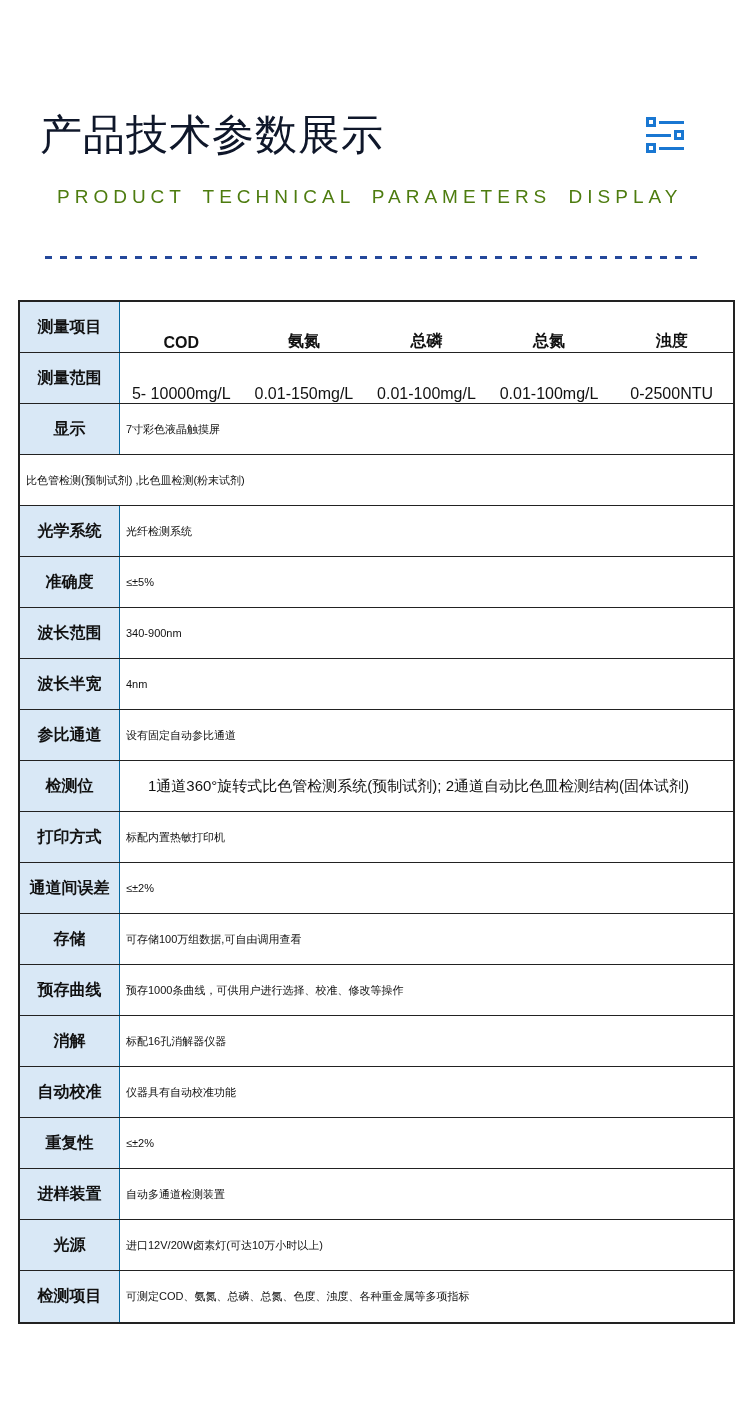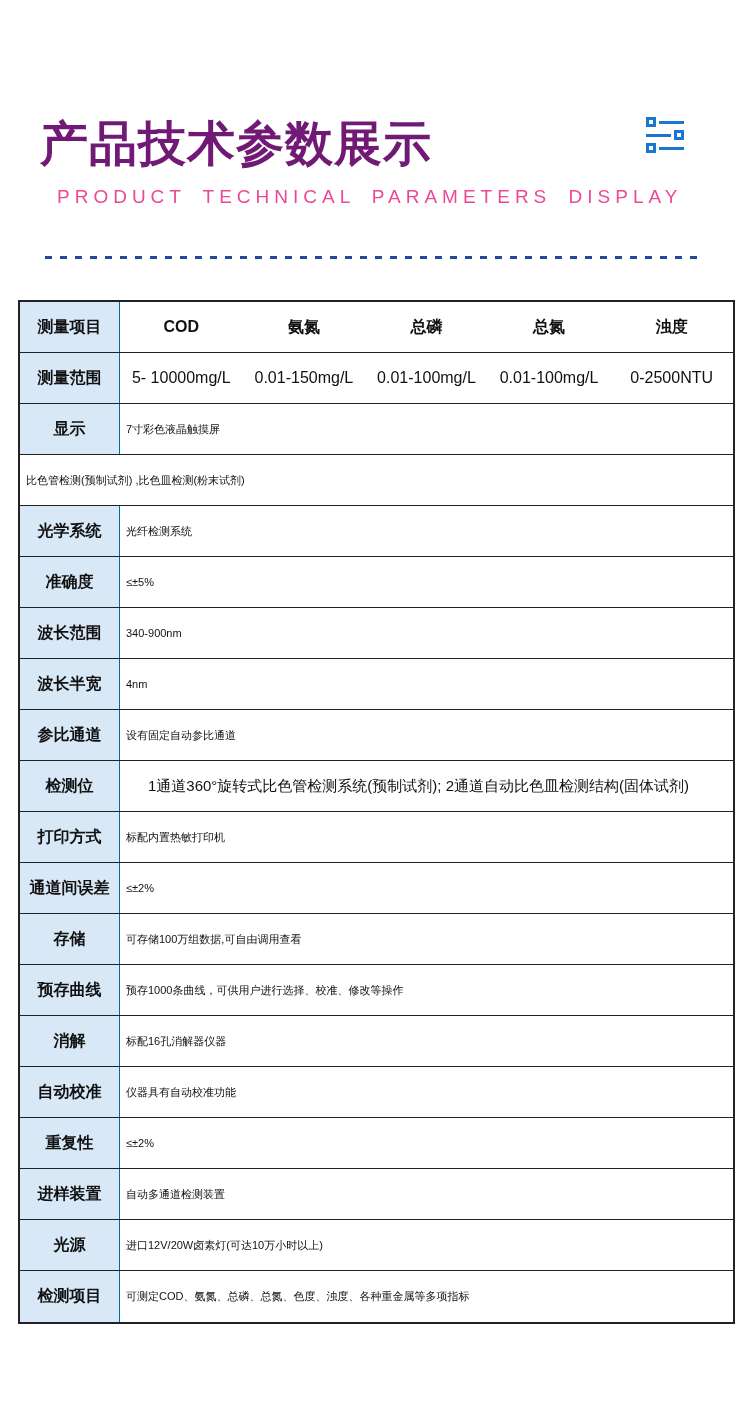--- a/index.html
+++ b/index.html
@@ -4,26 +4,26 @@
 <style>
   html,body{margin:0;padding:0;}
   body{
     width:750px;height:1416px;position:relative;background:#ffffff;
     font-family:"Liberation Sans","DejaVu Sans",sans-serif;color:#111;
     overflow:hidden;
   }
   .title{
     position:absolute;left:40px;top:80px;
     font-family:"DejaVu Serif","Liberation Serif",serif;
-    font-size:48px;font-weight:bold;color:#701a75;letter-spacing:1px;line-height:1.3;
+    font-size:42px;font-weight:normal;color:#0f172a;letter-spacing:1px;line-height:1.3;
     white-space:nowrap;
   }
   .subtitle{
     position:absolute;left:57px;top:186px;
-    font-size:19px;color:#ec4899;letter-spacing:5px;word-spacing:7px;white-space:nowrap;
+    font-size:19px;color:#4d7c0f;letter-spacing:5px;word-spacing:7px;white-space:nowrap;
   }
   .icon-sliders{
     position:absolute;left:646px;top:117px;width:38px;height:36px;
     display:flex;flex-direction:column;justify-content:space-between;
   }
   .icon-row{display:flex;align-items:center;height:10px;}
   .icon-line{height:3px;background:#1977d2;flex:1;}
   .icon-sq{width:10px;height:10px;border:3px solid #1977d2;background:#ffffff;box-sizing:border-box;flex:0 0 auto;}
   .icon-gap{width:3px;flex:0 0 auto;}
   .divider{
@@ -39,21 +39,21 @@
   .t-label{
     width:100px;flex:0 0 100px;background:#d9e8f6;border-right:1px solid #0369a1;
     display:flex;align-items:center;justify-content:center;
     font-weight:bold;font-size:16px;text-align:center;box-sizing:border-box;
   }
   .t-value{
     flex:1;display:flex;align-items:center;padding-left:6px;font-size:11px;
     box-sizing:border-box;overflow:hidden;white-space:nowrap;
   }
   .t-value.small{font-size:15px;padding-left:28px;}
-  .t-cols{flex:1;display:flex;align-items:center;padding:0;}
+  .t-cols{flex:1;display:flex;align-items:flex-end;padding:0;}
   .t-col{flex:1;display:flex;align-items:center;justify-content:center;font-size:16px;white-space:nowrap;}
   .t-col.head{font-weight:bold;}
 </style>
 </head>
 <body>
 
 <h1 class="title">产品技术参数展示</h1>
 <div class="subtitle">PRODUCT TECHNICAL PARAMETERS DISPLAY</div>
 
 <div class="icon-sliders">

